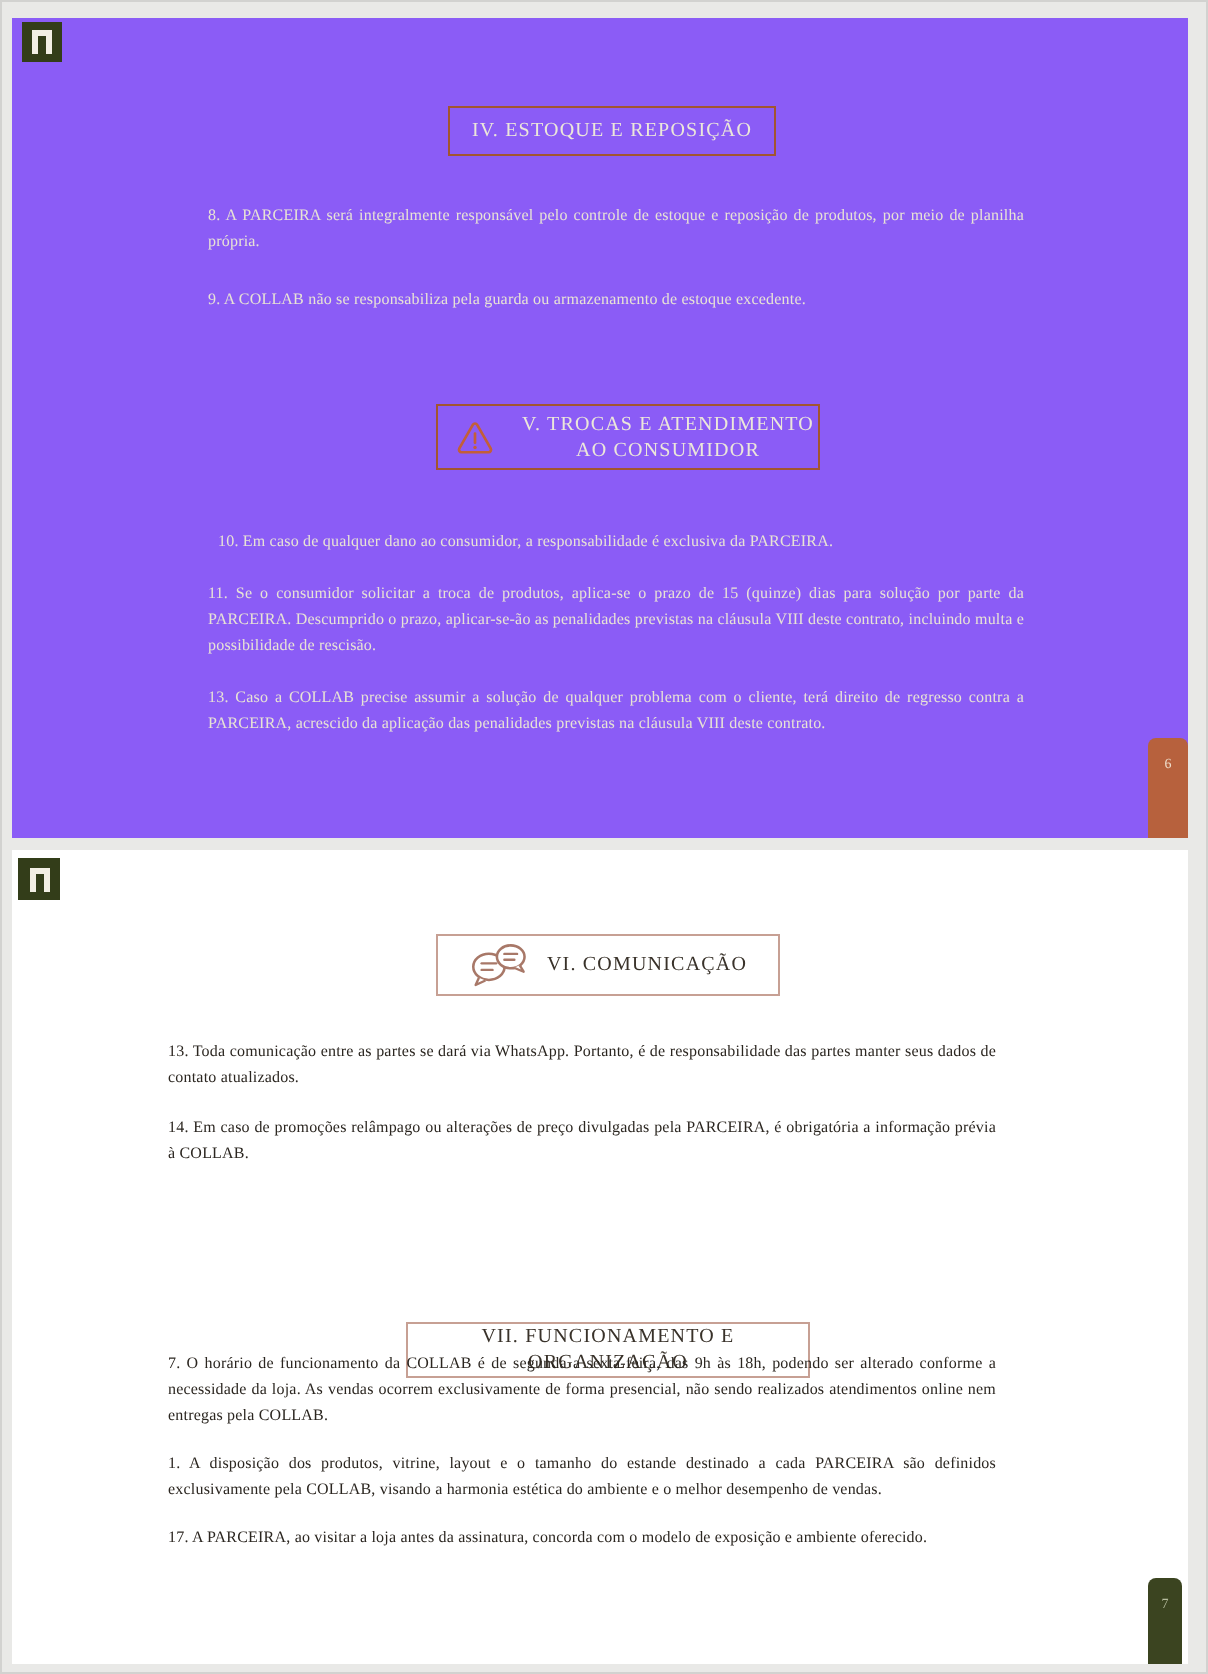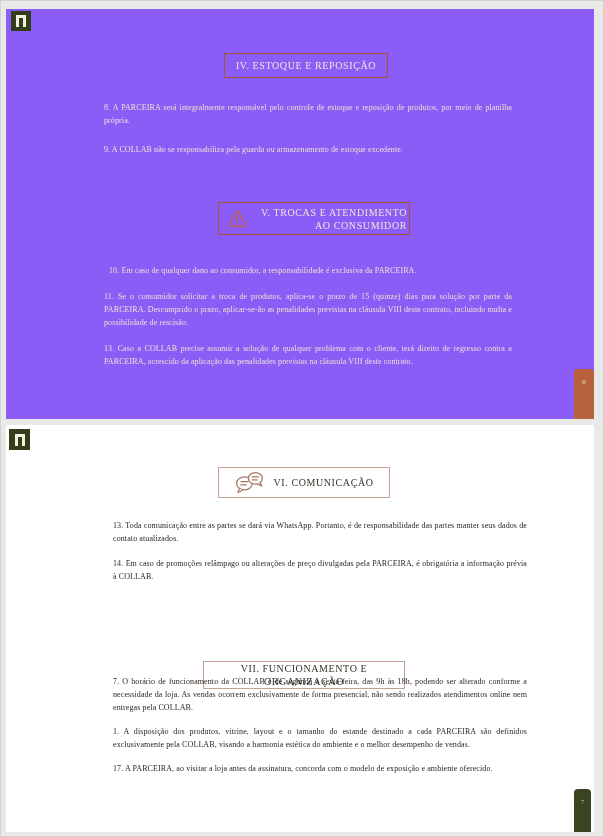--- a/index.html
+++ b/index.html
@@ -59,21 +59,20 @@
     top: 44px; width: 164px; height: 25px;
     border: 1px solid #a2552f;
     color: #ece7da;
   }
   .box-v {
     left: 212px; top: 193px;
     width: 192px; height: 33px;
     border: 1px solid #a2552f;
     color: #ece7da;
     padding-left: 40px;
-    text-align: right;
   }
   .box-v .warn-icon {
     position: absolute; left: 9px; top: 7px;
   }
   .box-vi {
     left: 212px; top: 42px;
     width: 172px; height: 31px;
     border: 1px solid #c7a094;
     color: #39322a;
     gap: 9px;
@@ -86,21 +85,21 @@
     margin-top: 36px;
   }
   .para {
     position: absolute;
     left: 98px; width: 408px;
     font-size: 8px;
     line-height: 13px;
     text-align: justify;
     letter-spacing: 0.1px;
   }
-  .page-light .para { left: 107px; width: 414px; }
+  .page-light .para { left: 78px; width: 414px; }
   .p10 { text-indent: 5px; }
   .page-tab {
     position: absolute;
     border-radius: 4px 4px 0 0;
     text-align: center;
     font-size: 7px;
     padding-top: 9px;
   }
   .tab-6 {
     right: 0; top: 360px;

